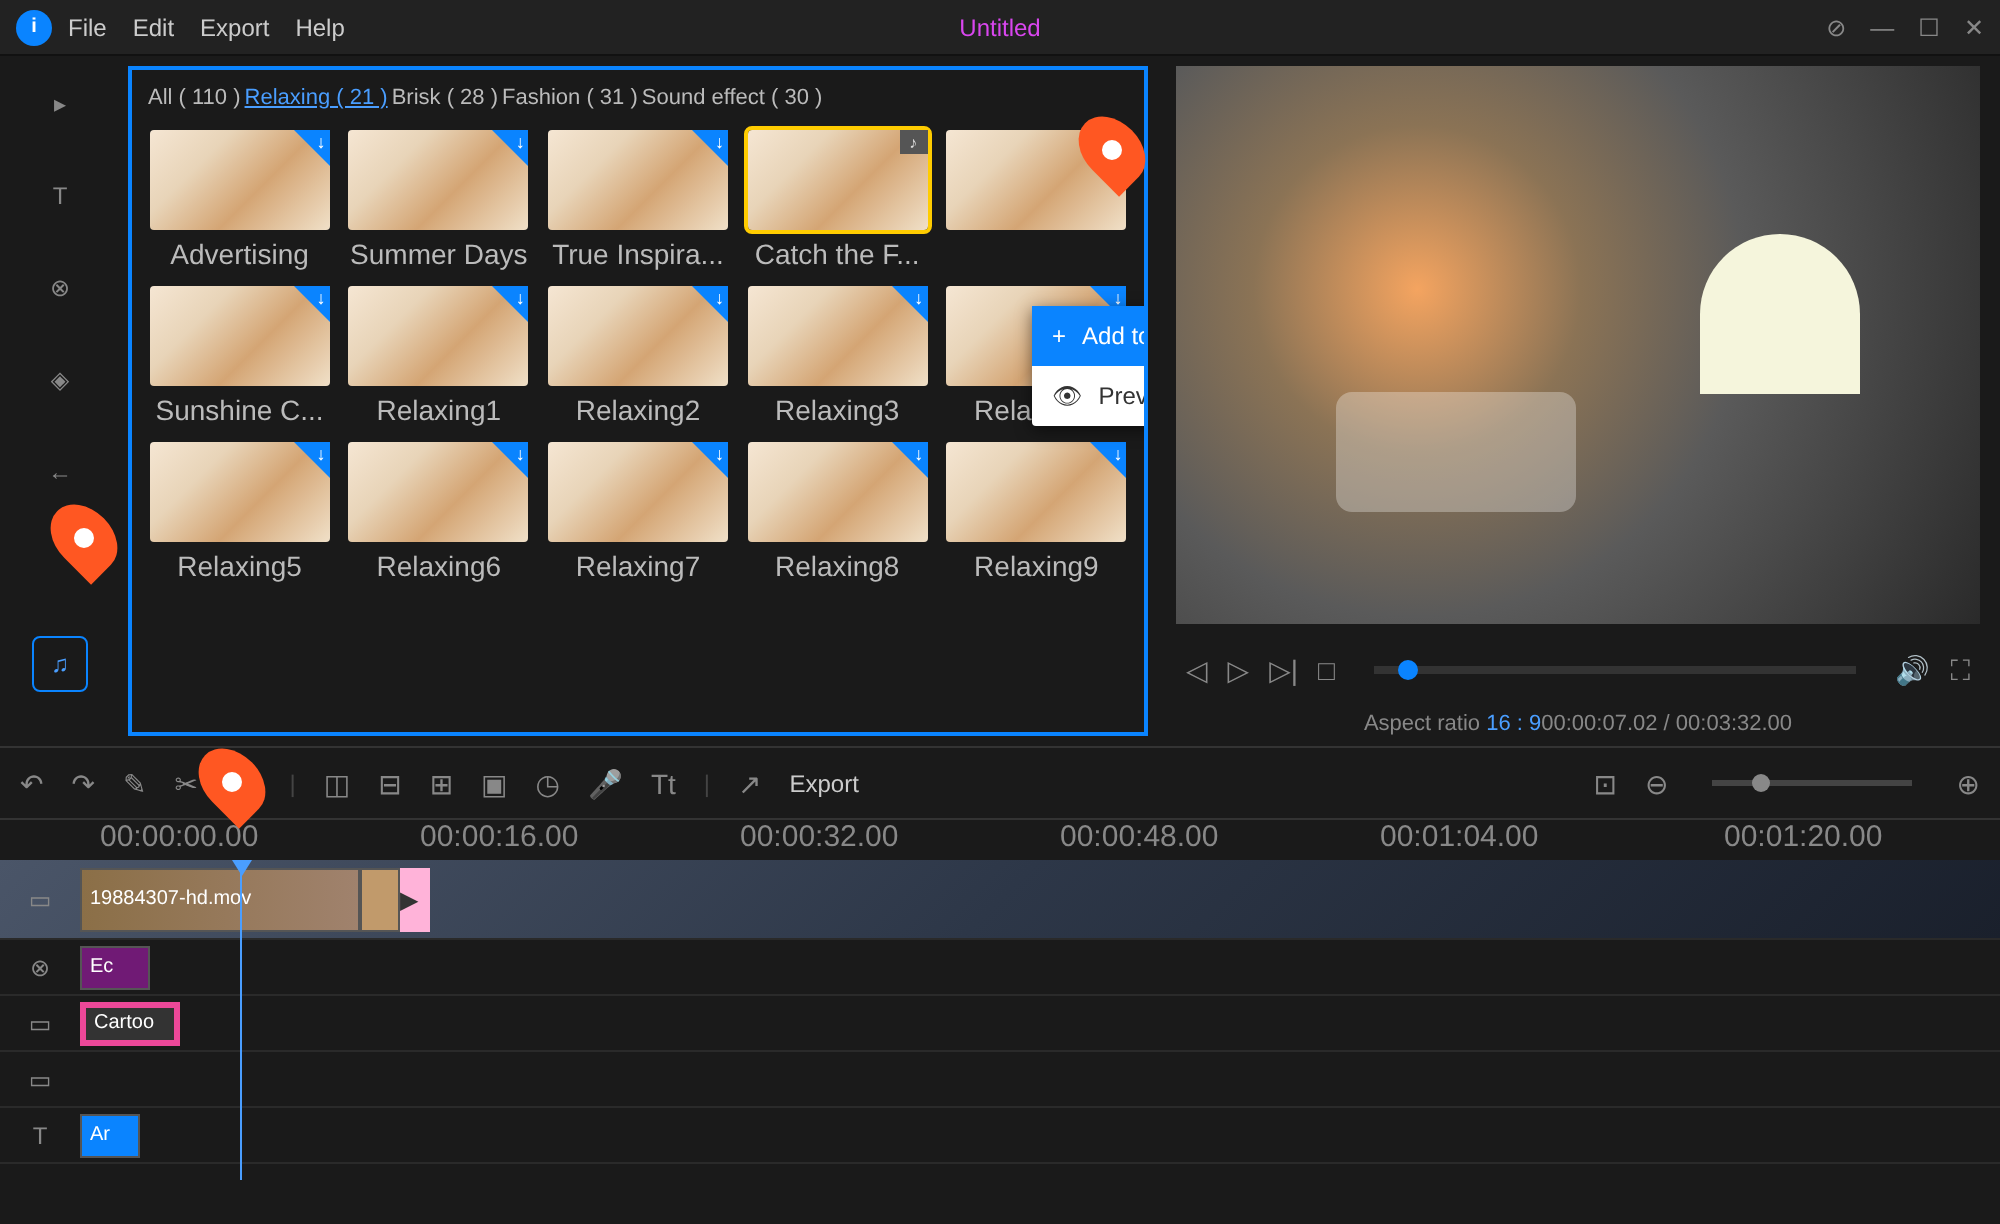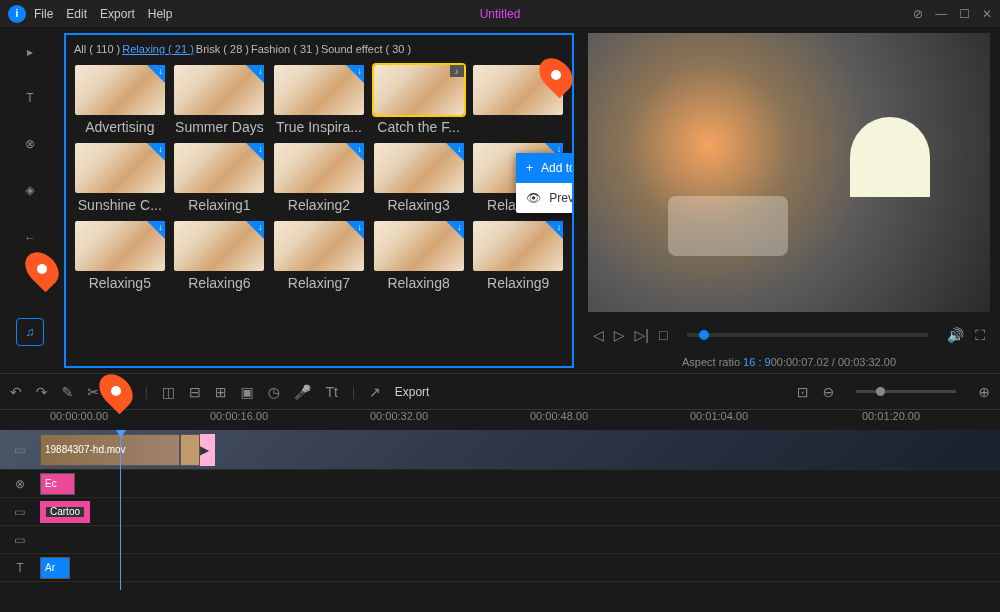--- a/index.html
+++ b/index.html
@@ -38,31 +38,31 @@
 .controls{height:30px;display:flex;align-items:center;gap:10px;padding:0 5px;margin-top:8px}
 .ctrl-btn{color:#888;cursor:pointer;font-size:14px}
 .seek{flex:1;height:4px;background:#333;position:relative;margin:0 10px}
 .seek-dot{position:absolute;left:5%;top:-3px;width:10px;height:10px;background:#0a84ff;border-radius:50%}
 .info{display:flex;justify-content:center;font-size:11px;color:#888;margin-top:6px}
 .info .ratio span{color:#4a9eff}
 .timeline{height:239px;background:#1a1a1a;border-top:1px solid #333}
 .tl-toolbar{height:36px;display:flex;align-items:center;padding:0 10px;gap:14px;border-bottom:1px solid #333}
 .tl-btn{color:#888;cursor:pointer;font-size:14px}
 .tl-spacer{flex:1}
-.tl-ruler{height:20px;display:flex;position:relative;font-size:11px;color:#888;padding-left:62px}
+.tl-ruler{height:20px;display:flex;position:relative;font-size:15px;color:#888;padding-left:62px}
 .tl-ruler span{position:absolute}
 .playhead{position:absolute;left:120px;top:0;bottom:0;width:1px;background:#4a9eff;z-index:5}
 .playhead::before{content:"";position:absolute;top:0;left:-4px;width:0;height:0;border-left:5px solid transparent;border-right:5px solid transparent;border-top:8px solid #4a9eff}
 .tl-tracks{position:relative;height:160px}
 .track{height:28px;border-bottom:1px solid #2a2a2a;display:flex;align-items:center}
 .track-icon{width:40px;text-align:center;color:#888;cursor:pointer}
 .track.video{height:40px}
 .clip{height:32px;background:linear-gradient(90deg,#8b6f47,#a0826d);border:1px solid #555;font-size:10px;color:#fff;display:flex;align-items:center;padding:0 4px;white-space:nowrap;overflow:hidden}
-.clip.fx{background:#ec4899;width:35px;height:22px}
-.clip.txt{background:#333;border:6px solid #ec4899;width:50px;height:22px}
+.clip.fx{background:#701a75;width:35px;height:22px}
+.clip.txt{background:#333;border:3px solid #ec4899;width:50px;height:22px}
 .clip.sub{background:#0a84ff;width:30px;height:22px}
 .marker{position:absolute;z-index:100}
 .pin{width:28px;height:38px;background:#ff5722;border-radius:50% 50% 50% 0;transform:rotate(-45deg);display:flex;align-items:center;justify-content:center}
 .pin::after{content:"";width:10px;height:10px;background:#fff;border-radius:50%}
 .zoom-slider{width:100px;height:3px;background:#444;position:relative;margin:0 8px}
 .zoom-dot{position:absolute;left:20%;top:-3px;width:9px;height:9px;background:#888;border-radius:50%}
 </style>
 </head>
 <body>
 

